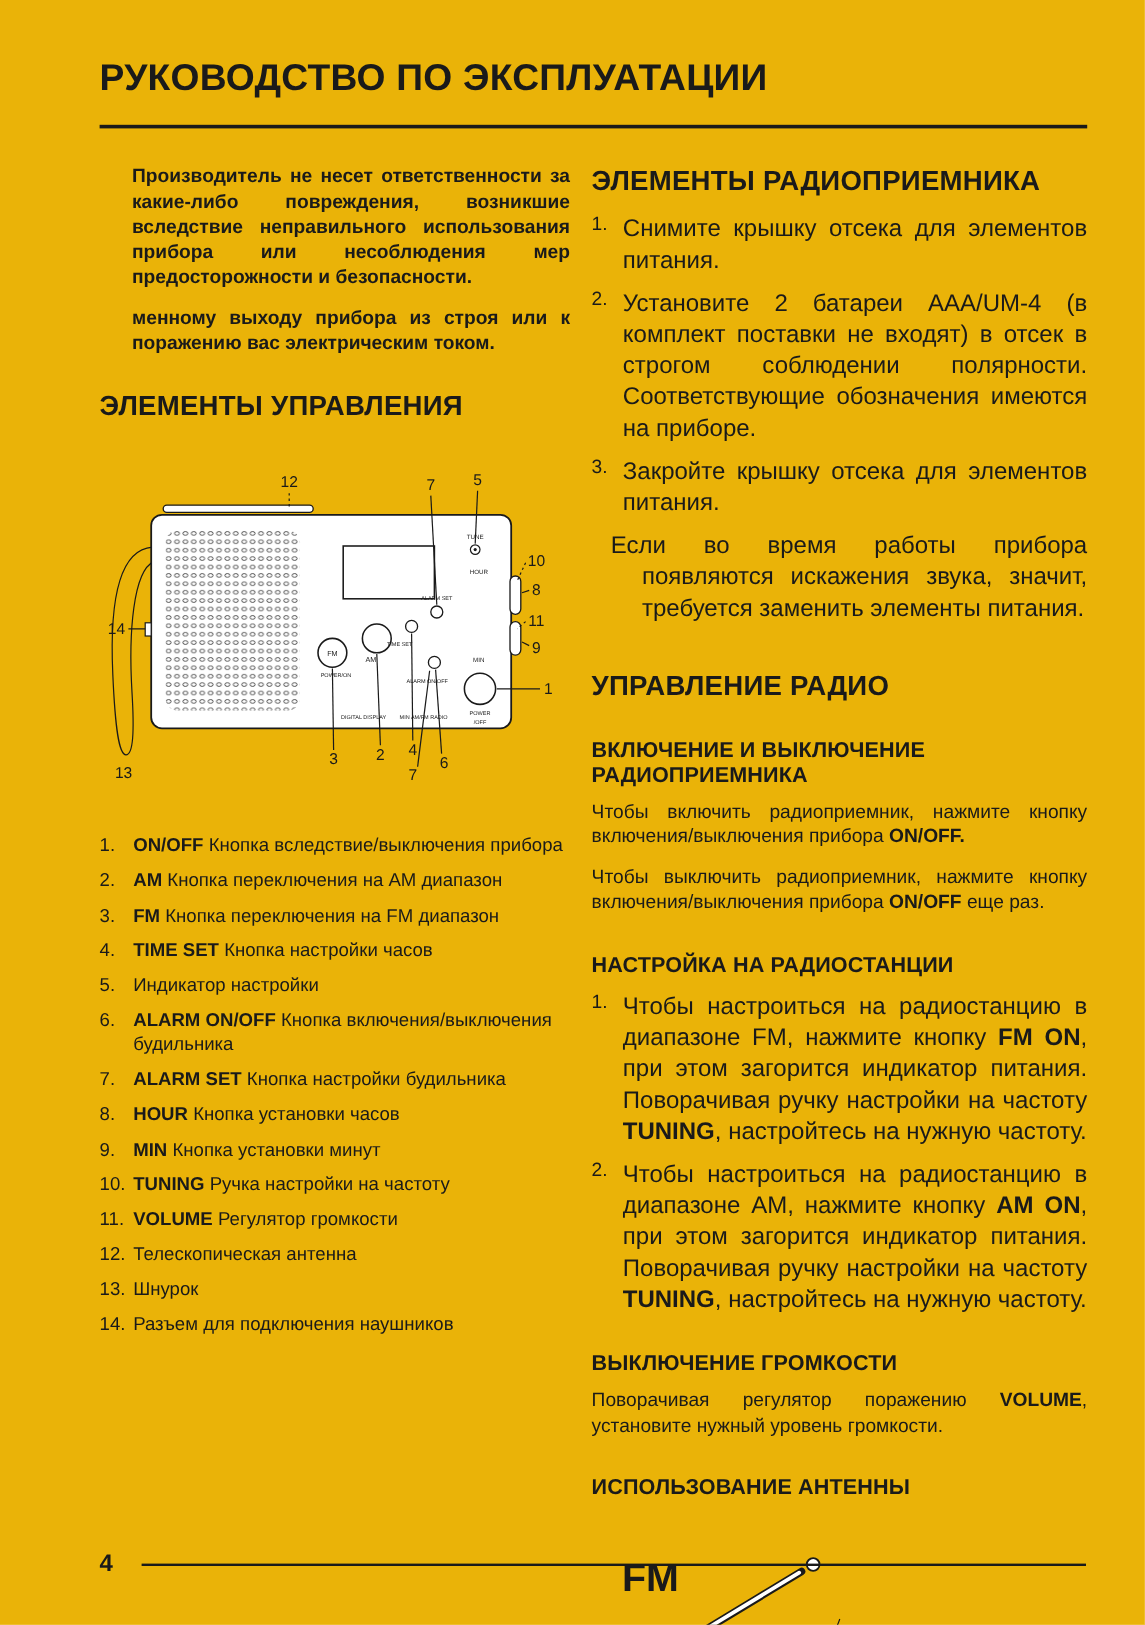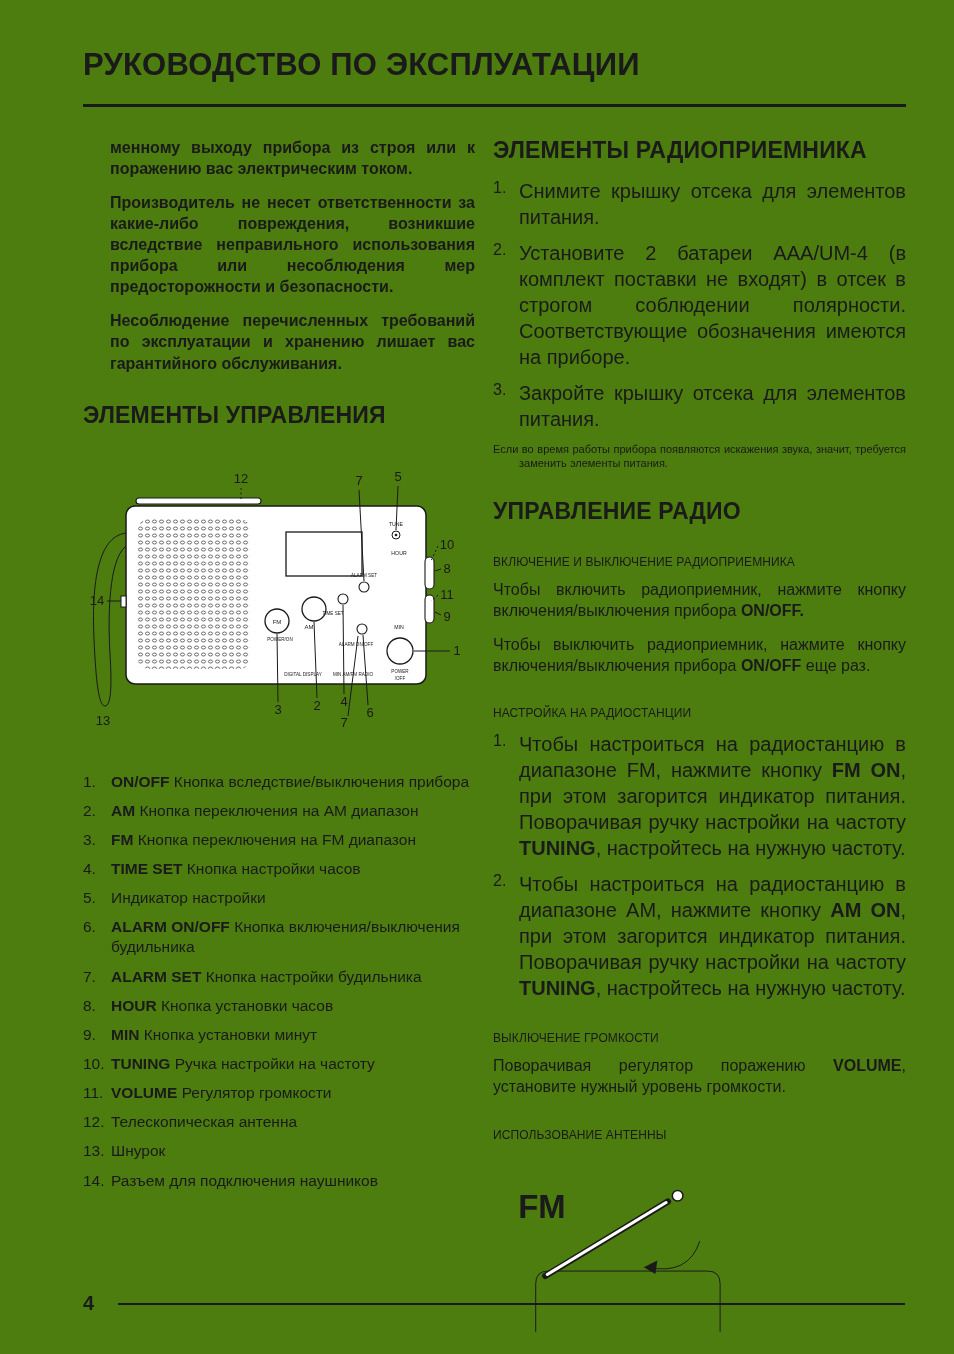--- a/index.html
+++ b/index.html
@@ -2,21 +2,21 @@
 <html><head>
 <meta charset="utf-8">
 <style>
   html,body{margin:0;padding:0;}
   body{
     width:954px;height:1354px;background:#ffffff;color:#1a1a1a;
     font-family:"Liberation Sans", sans-serif;
     -webkit-font-smoothing:antialiased;
   }
   .page{position:relative;width:954px;height:1354px;box-sizing:border-box;
-        padding:26px 48px 0 83px;overflow:hidden;background:#4d7c0f;}
+        padding:26px 48px 0 83px;overflow:hidden;background:#eab308;}
   .title{font-size:31px;font-weight:bold;letter-spacing:.2px;}
   .title-rule{height:3px;background:#1a1a1a;margin-top:9px;}
   .columns{display:flex;gap:18px;margin-top:30px;}
   .col-left{width:392px;flex:none;}
   .col-right{width:413px;flex:none;}
 
   
   .intro{padding-left:27px;}
   .intro p{font-weight:bold;font-size:16px;line-height:1.32;text-align:justify;margin:0 0 13px 0;}
 
@@ -42,47 +42,46 @@
   .ctrl-list{list-style:none;margin:0;padding:0;}
   .citem{display:flex;font-size:15.5px;line-height:1.3;margin-bottom:9px;}
   .cnum{width:28px;flex:none;}
   .cbody{flex:1;}
 
   
   .num-list{list-style:none;margin:14px 0 0 0;padding:0;}
   .nitem{display:flex;margin-bottom:10px;}
   .nnum{width:26px;flex:none;font-size:16px;line-height:1.3;}
   .ntext{flex:1;font-size:20px;line-height:1.3;text-align:justify;}
-  .note{font-size:11px;line-height:1.3;text-align:justify;margin:2px 0 0 0;
+  .note{font-size:20px;line-height:1.3;text-align:justify;margin:2px 0 0 16px;
         padding-left:26px;text-indent:-26px;}
-  h3.sub{font-size:12px;font-weight:normal;margin:30px 0 11px 0;letter-spacing:.1px;}
-  .col-right h2.section{margin-top:28px;}
+  h3.sub{font-size:18px;font-weight:bold;margin:30px 0 11px 0;letter-spacing:.1px;}
+  .col-right h2.section{margin-top:38px;}
   p.body{font-size:16px;line-height:1.3;text-align:justify;margin:0 0 13px 0;}
 
   
   .footer{position:absolute;left:83px;right:49px;top:1292px;display:flex;align-items:center;gap:24px;}
   .pagenum{font-size:20px;font-weight:bold;}
   .footer-rule{flex:1;height:2px;background:#1a1a1a;}
 </style>
 </head>
 <body>
 
 <div class="page">
 
   <h1 class="title">РУКОВОДСТВО ПО ЭКСПЛУАТАЦИИ</h1>
   <div class="title-rule"></div>
 
   <div class="columns">
 
     <div class="col-left">
 
       <div class="intro">
+        <p>Производитель не несет ответственности за какие-либо повреждения, возникшие вследствие неправильного использования прибора или несоблюдения мер предосторожности и безопасности.</p>
         <p>менному выходу прибора из строя или к поражению вас электрическим током.</p>
-        <p>Производитель не несет ответственности за какие-либо повреждения, возникшие вследствие неправильного использования прибора или несоблюдения мер предосторожности и безопасности.</p>
-        <p>Несоблюдение перечисленных требований по эксплуатации и хранению лишает вас гарантийного обслуживания.</p>
       </div>
 
       <h2 class="section">ЭЛЕМЕНТЫ УПРАВЛЕНИЯ</h2>
 
       <figure class="diagram">
         <svg viewBox="0 0 390 275" width="390" height="275">
           <defs>
             <pattern id="grille" width="7" height="7" patternUnits="userSpaceOnUse">
               <ellipse cx="3.5" cy="3.5" rx="2.1" ry="1.5" fill="none" stroke="#333" stroke-width="0.7"></ellipse>
             </pattern>

